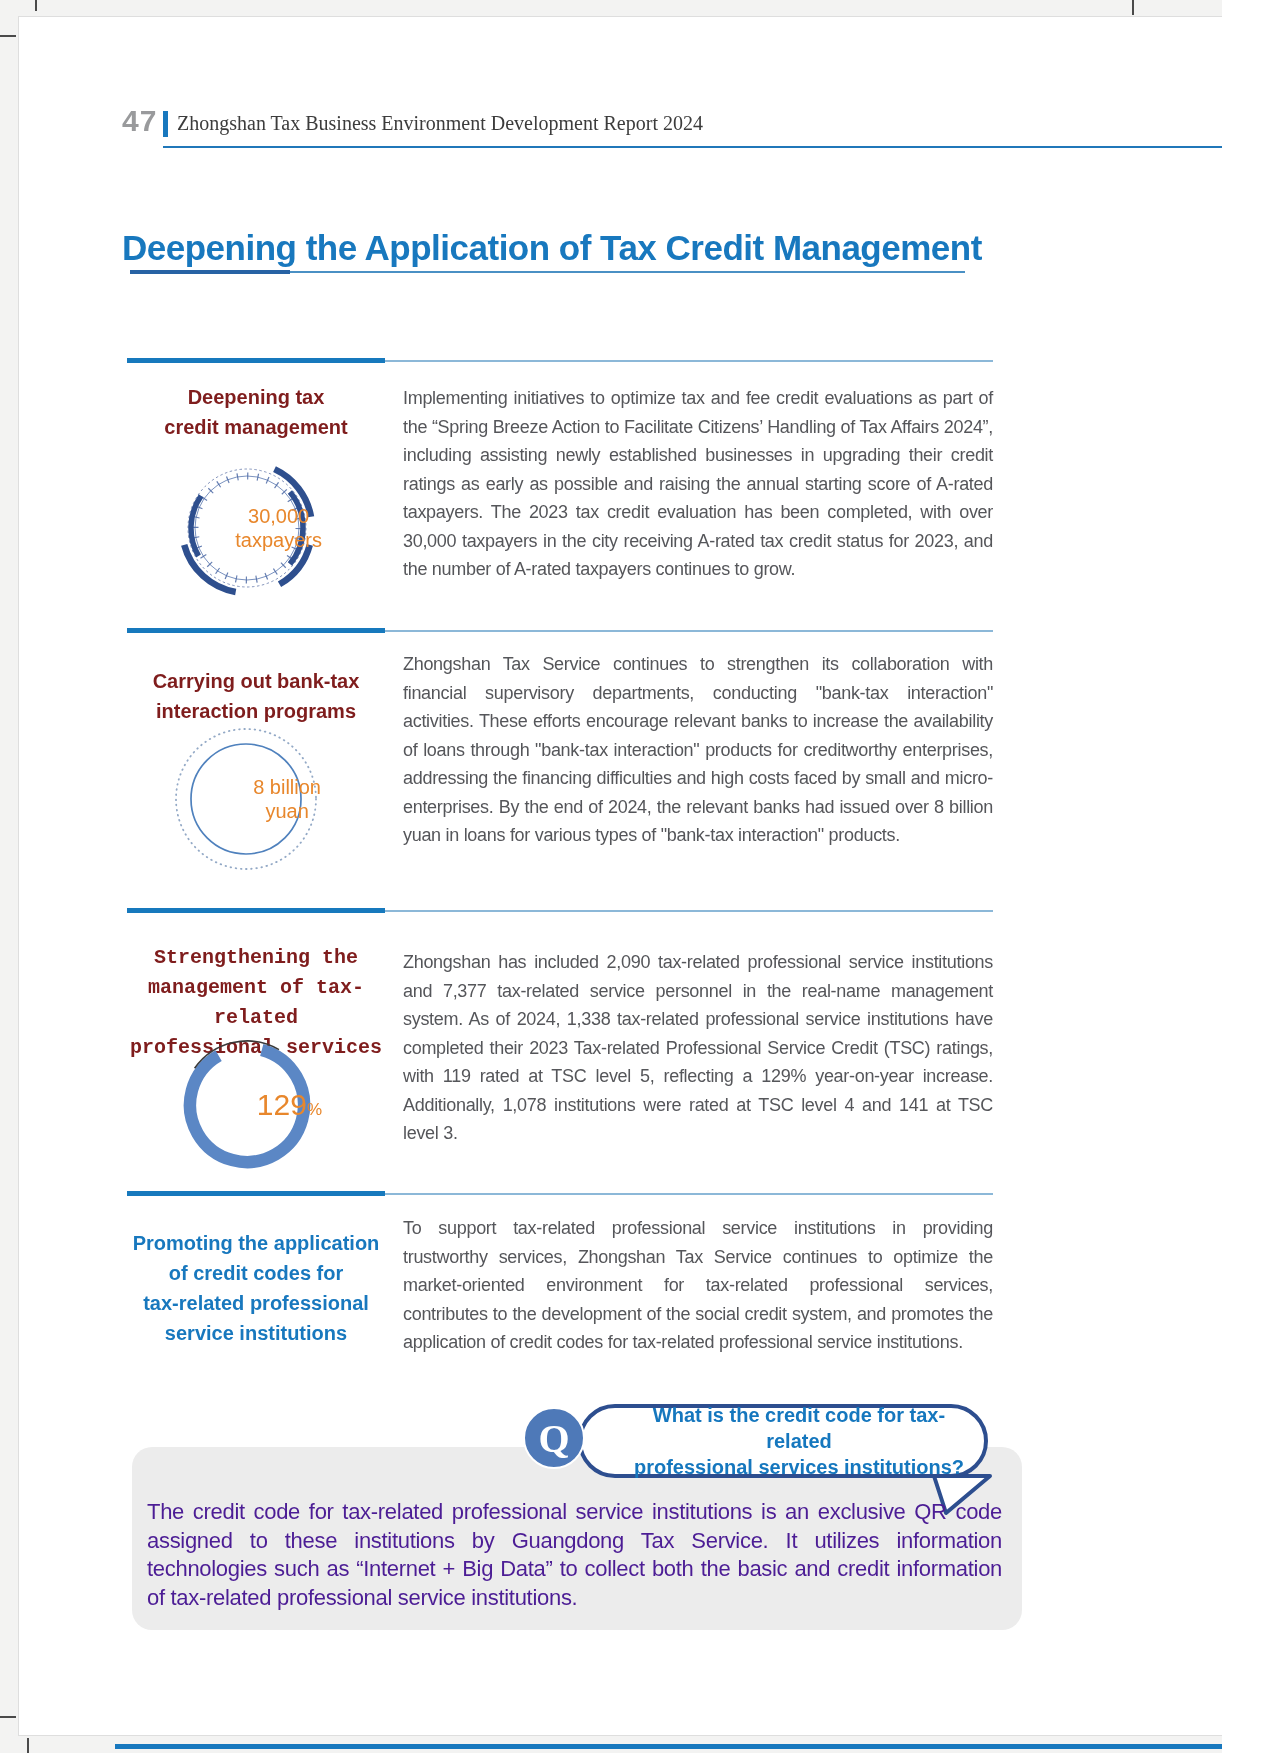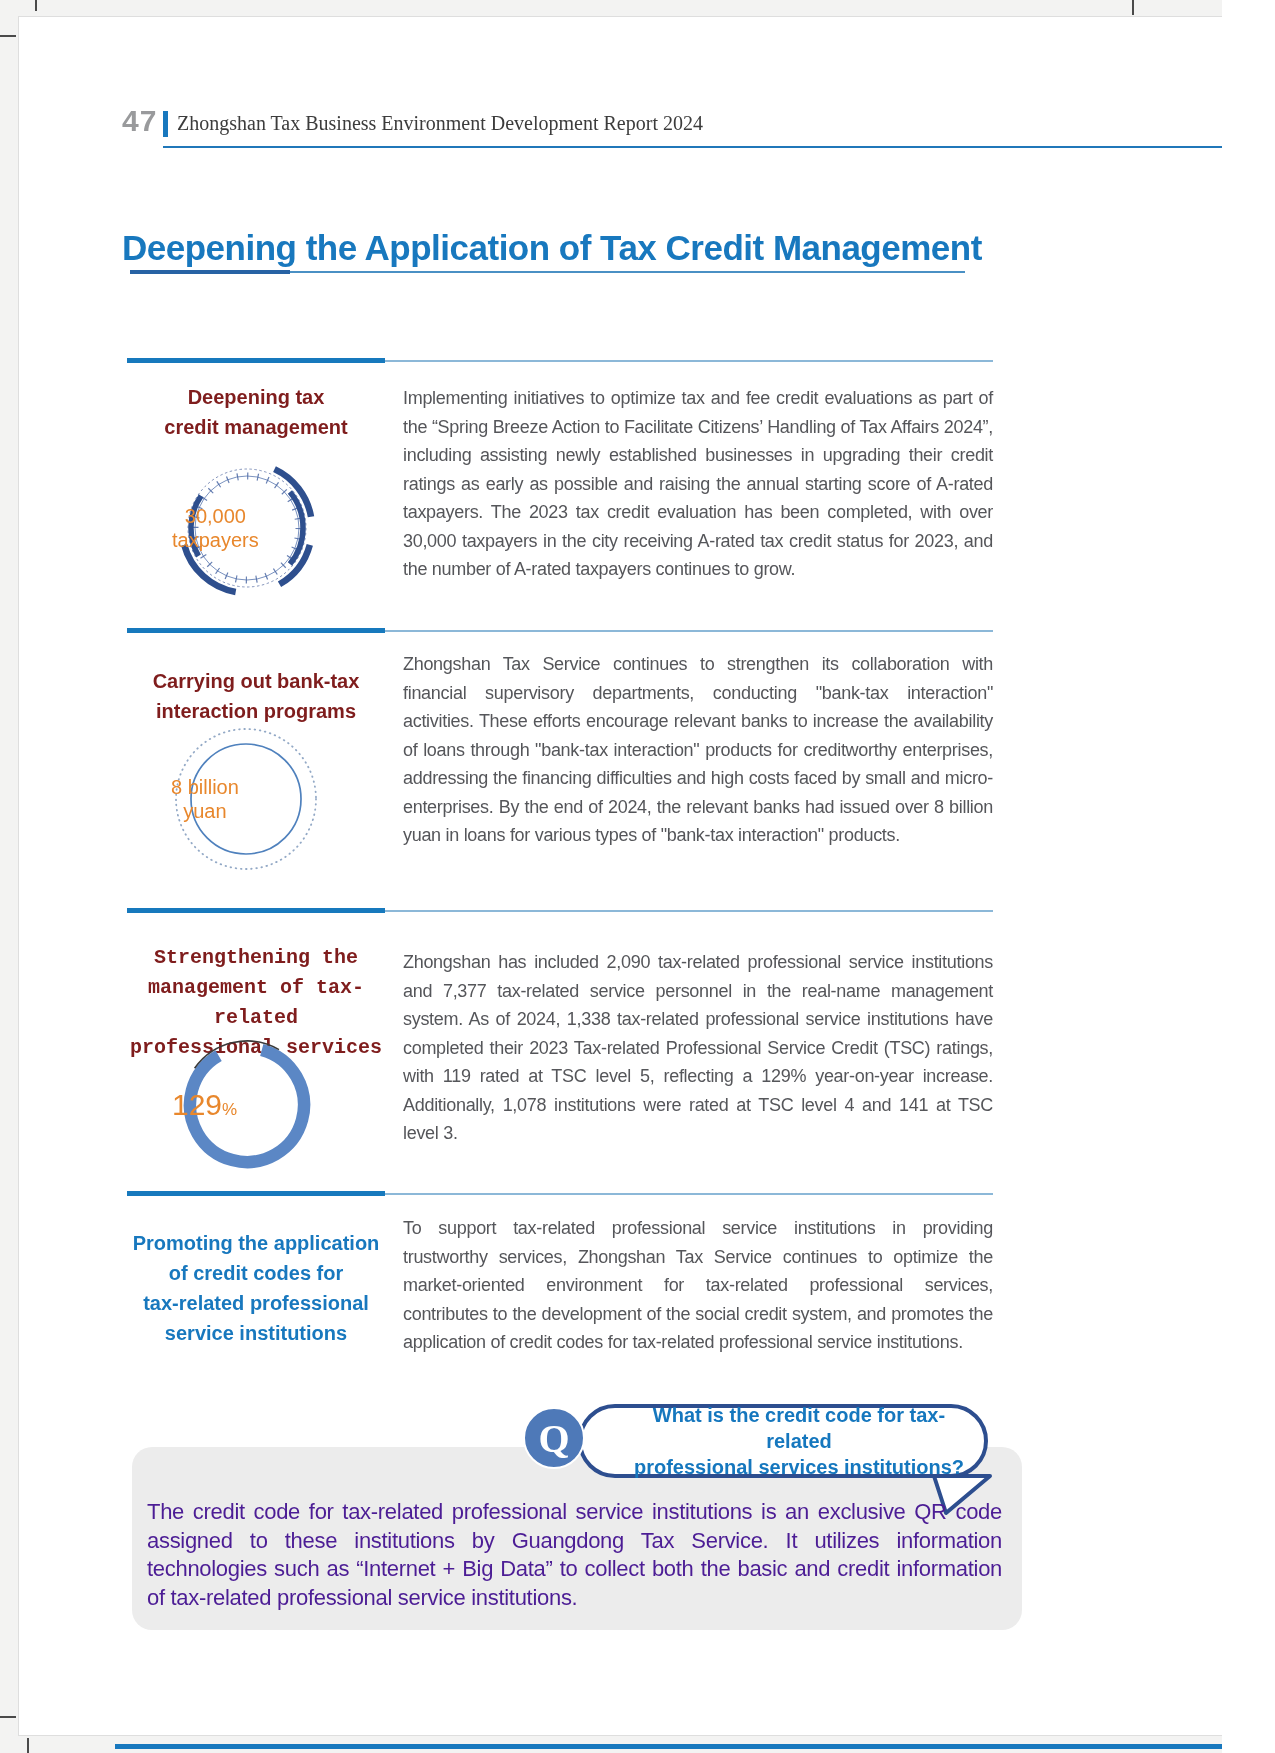--- a/index.html
+++ b/index.html
@@ -47,21 +47,21 @@
     text-align:center;font-size:20px;font-weight:bold;color:#7f1d1d;line-height:30px;
   }
   .sec-heading.blue{color:#1878be;text-align:center;}
   .sec-body{
     position:absolute;left:403px;width:590px;
     font-size:18px;line-height:28.5px;color:#55565a;
     text-align:justify;letter-spacing:-0.3px;
   }
   .badge-box{
     position:absolute;width:150px;height:150px;
-    display:flex;flex-direction:column;align-items:flex-start;justify-content:center;
+    display:flex;flex-direction:column;align-items:flex-end;justify-content:center;
   }
   .badge-box svg{position:absolute;left:0;top:0;}
   .badge-text{
     position:relative;z-index:2;text-align:center;
     color:#e8872c;font-size:20px;line-height:24px;
   }
   .badge-text .big{font-size:30px;line-height:32px;}
   .badge-text .unit{font-size:17px;}
 
   

